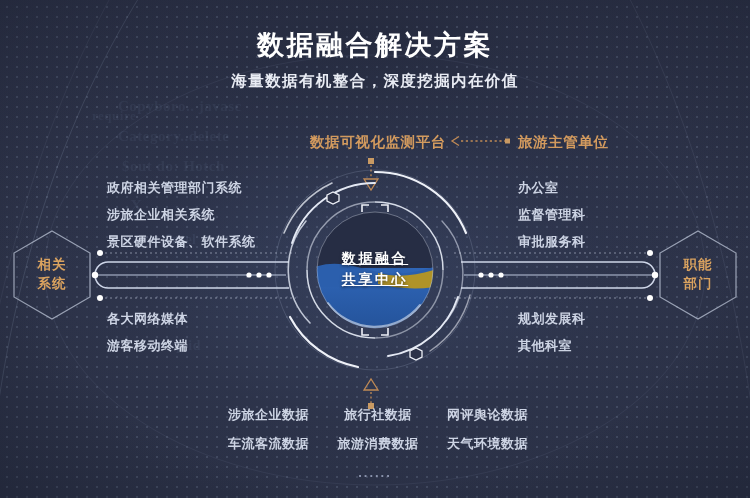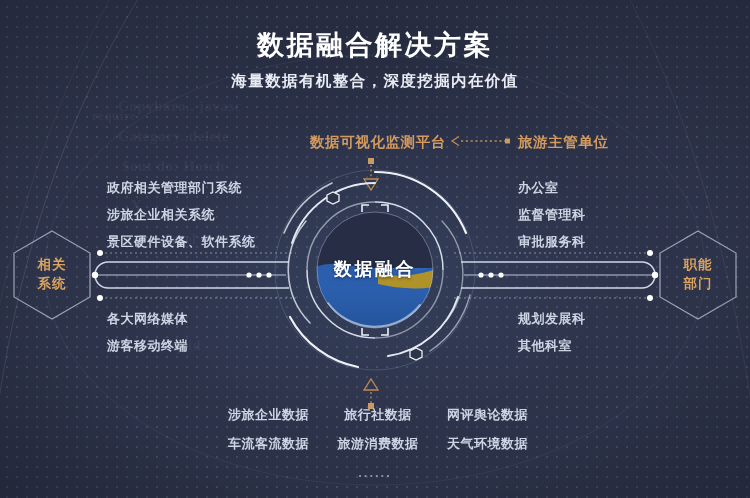--- a/index.html
+++ b/index.html
@@ -98,23 +98,23 @@
   #bottom-ellipsis{
     position:absolute;left:0;right:0;top:465px;text-align:center;
     color:#8b94ad;font-size:13px;letter-spacing:2px;font-weight:700;
   }
 
   
   #hub{position:absolute;left:270px;top:165px;width:210px;height:210px;}
   #hub-text{
     position:absolute;inset:0;display:flex;flex-direction:column;
     align-items:center;justify-content:center;
-    color:#ffffff;font-size:18px;font-weight:700;letter-spacing:2.6px;
+    color:#ffffff;font-size:14px;font-weight:700;letter-spacing:2.6px;
     line-height:1.5;text-shadow:0 1px 3px rgba(10,14,26,.6);
-    z-index:4;padding-bottom:2px;box-sizing:border-box;
+    z-index:4;padding-bottom:2px;box-sizing:border-box;text-decoration:underline;
   }
 </style>
 </head>
 <body>
 
 <div id="stage">
 
   <div class="dots"></div>
 
   <div class="code-wm" style="left:118px;top:98px;font-size:15px;">Copyboro.. javasc</div>
@@ -287,17 +287,18 @@
         <path d="M 40 104 C 62 94 80 100 104 106 C 126 112 152 108 180 96 L 180 122 L 40 122 Z" fill="#2b5fad"></path>
         <path d="M 108 108 C 130 114 156 110 182 98 L 182 118 C 156 126 130 124 108 119 Z" fill="#b09328"></path>
       </g>
       <circle cx="105" cy="105" r="58" fill="none" stroke="rgba(228,234,247,.35)" stroke-width="1"></circle>
 
       <path d="M 58 138 A 58 58 0 0 0 150 140" fill="none" stroke="rgba(255,255,255,.5)" stroke-width="2" stroke-linecap="round"></path>
     </svg>
 
     <div id="hub-text">
       <span>数据融合</span>
+      <span>共享中心</span>
     </div>
   </div>
 
   <div class="vignette"></div>
 </div>
 
 </body></html>

